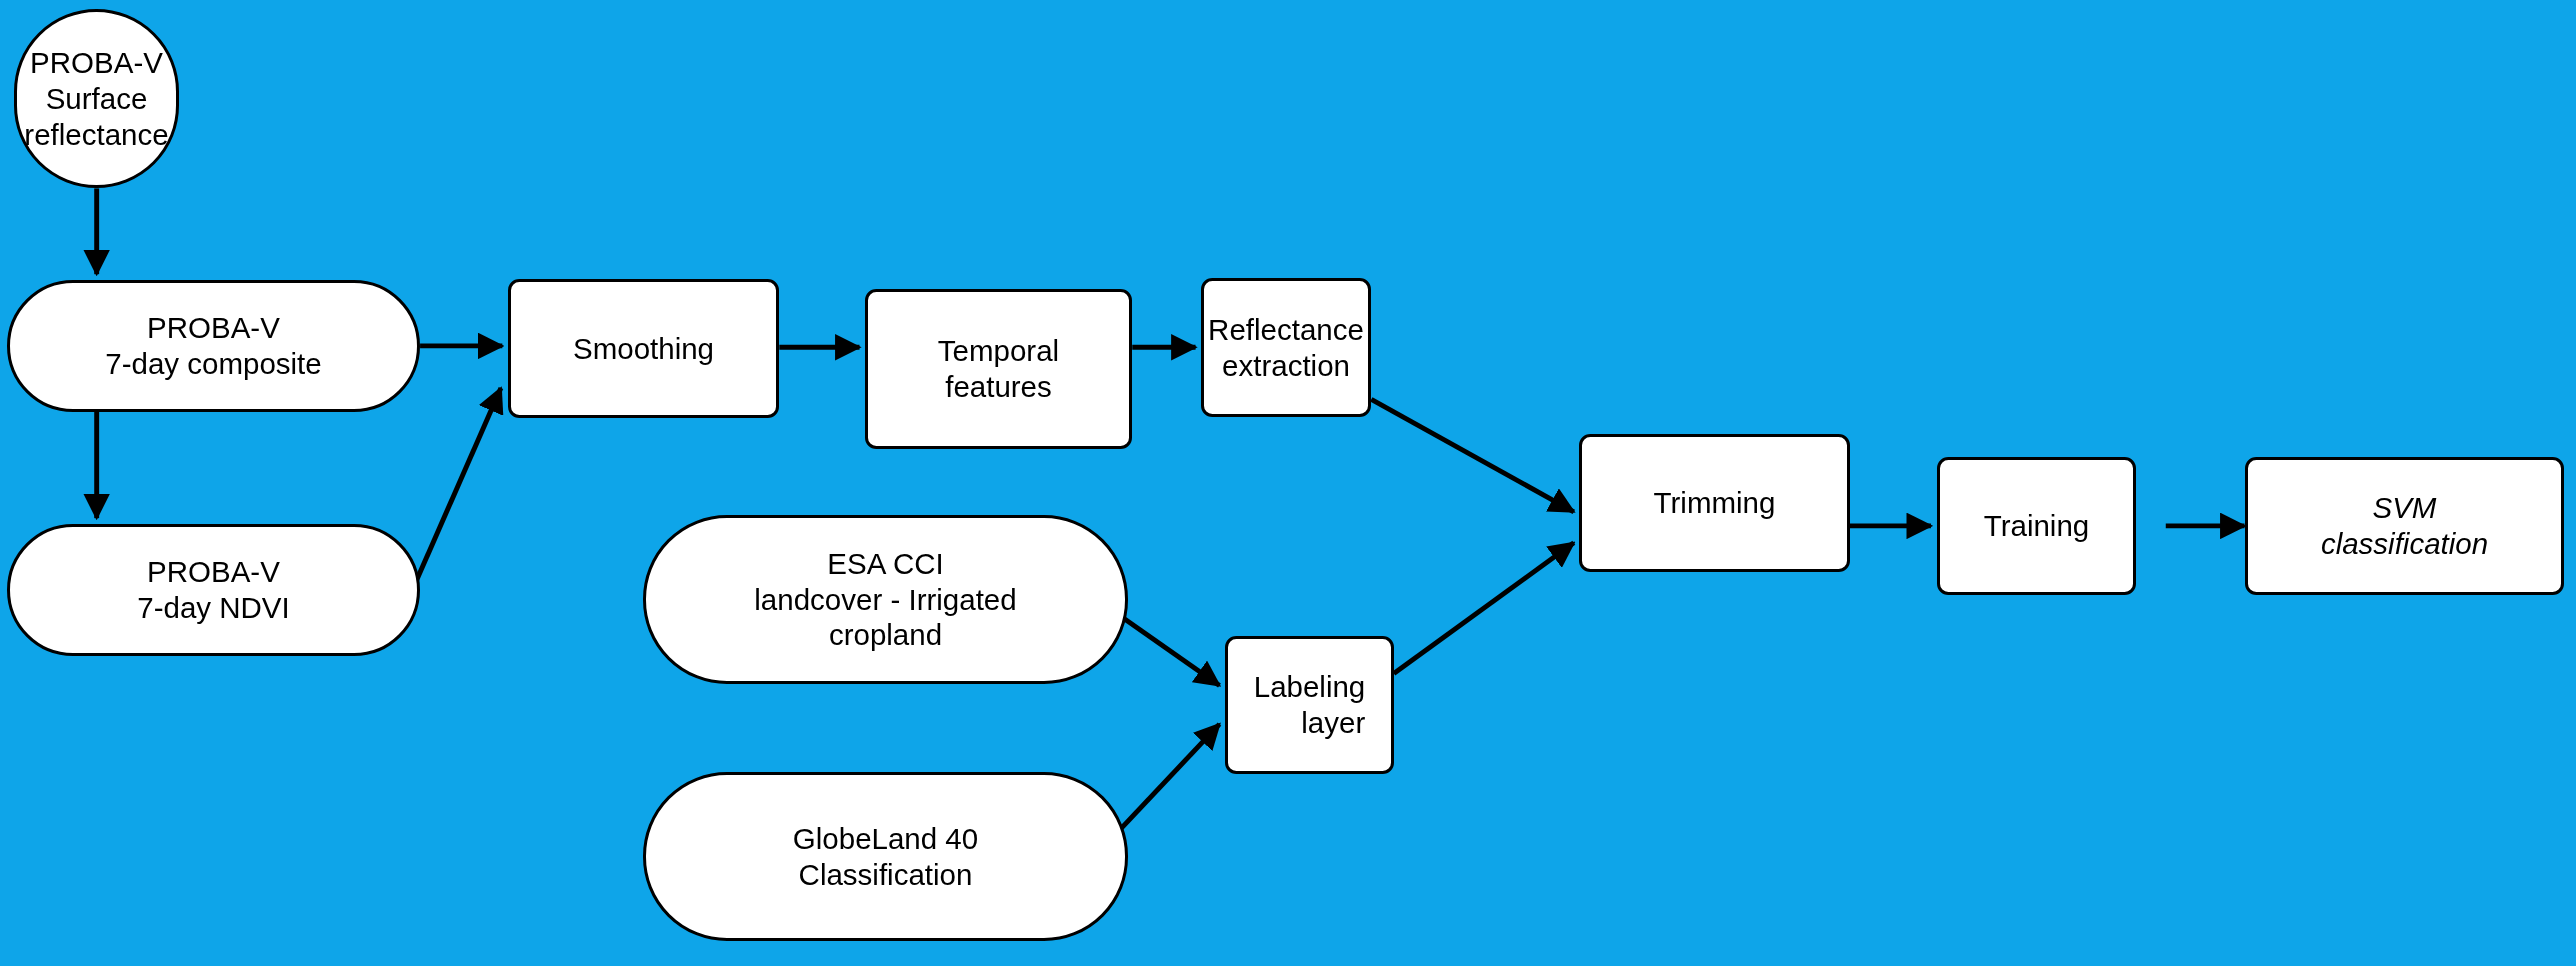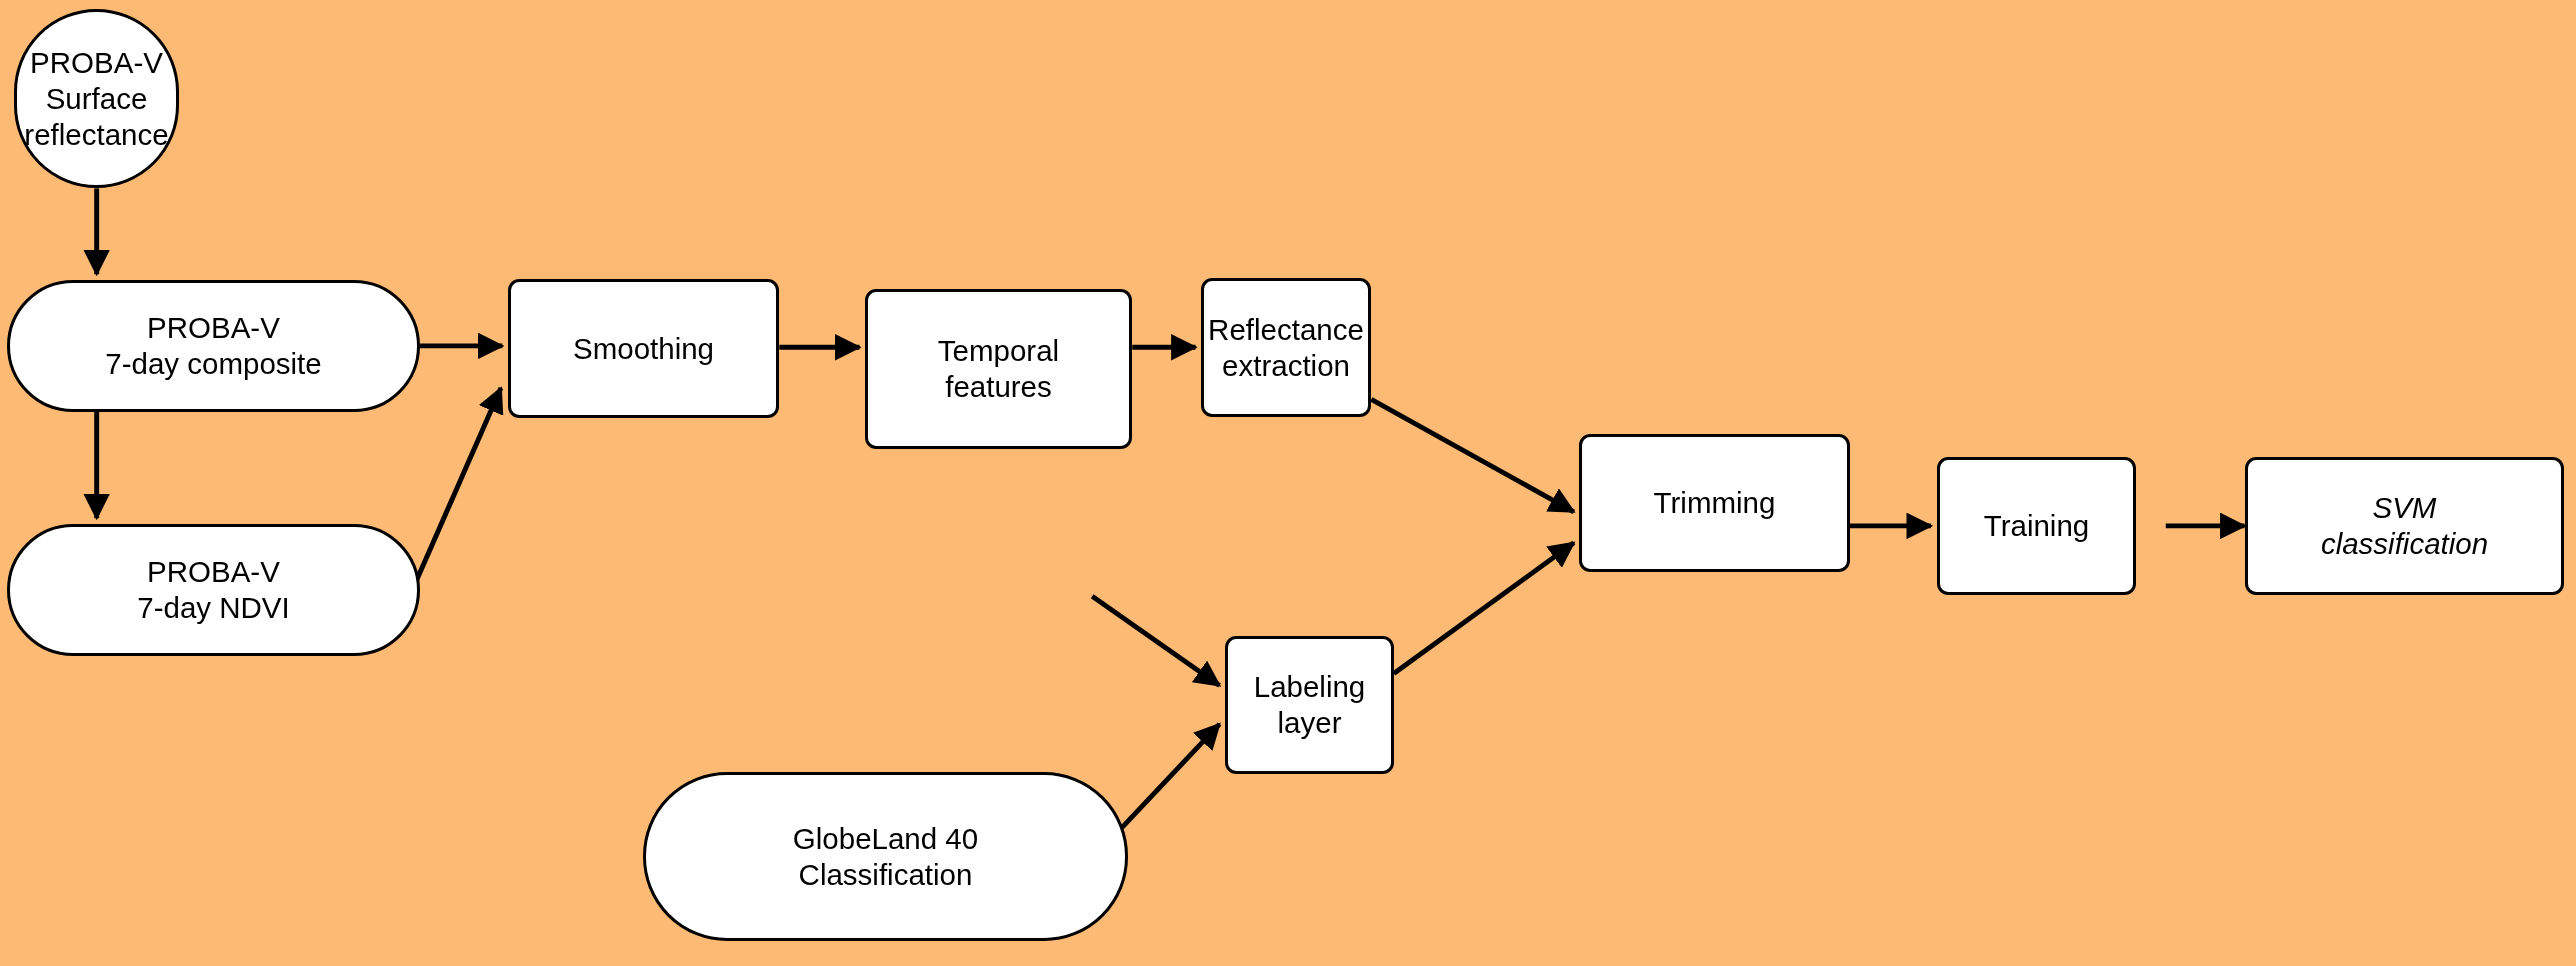--- a/index.html
+++ b/index.html
@@ -9,21 +9,21 @@
     background: #ffffff;
   }
   body {
     font-family: "Liberation Sans", sans-serif;
     color: #000000;
   }
   #canvas {
     position: relative;
     width: 2576px;
     height: 966px;
-    background: #fdba74;
+    background: #0ea5e9;
     overflow: hidden;
   }
   #edges {
     position: absolute;
     left: 0;
     top: 0;
     width: 2576px;
     height: 966px;
     pointer-events: none;
   }
@@ -101,41 +101,46 @@
   <div class="node data fs-42" style="left:7px; top:280px; width:413px; height:132px; border-radius:66px;">
     <span class="node-label">PROBA-V
 7-day composite</span>
   </div>
 
   <div class="node data fs-42" style="left:7px; top:524px; width:413px; height:132px; border-radius:66px;">
     <span class="node-label">PROBA-V
 7-day NDVI</span>
   </div>
 
+  <div class="node data fs-42" style="left:643px; top:515px; width:485px; height:169px; border-radius:84px;">
+    <span class="node-label">ESA CCI
+landcover - Irrigated
+cropland</span>
+  </div>
 
   <div class="node data fs-42" style="left:643px; top:772px; width:485px; height:169px; border-radius:84px;">
     <span class="node-label">GlobeLand 40
 Classification</span>
   </div>
 
   <div class="node process fs-42" style="left:508px; top:279px; width:271px; height:139px;">
     <span class="node-label">Smoothing</span>
   </div>
 
   <div class="node process fs-42" style="left:865px; top:289px; width:267px; height:160px;">
     <span class="node-label">Temporal
 features</span>
   </div>
 
   <div class="node process fs-42" style="left:1201px; top:278px; width:170px; height:139px;">
     <span class="node-label">Reflectance
 extraction</span>
   </div>
 
-  <div class="node process fs-42" style="left:1225px; top:636px; width:169px; height:138px;">
+  <div class="node process fs-42" style="left:1225px; top:636px; width:169px; height:138px;text-align:right;">
     <span class="node-label">Labeling
 layer</span>
   </div>
 
   <div class="node process fs-42" style="left:1579px; top:434px; width:271px; height:138px;">
     <span class="node-label">Trimming</span>
   </div>
 
   <div class="node process fs-42" style="left:1937px; top:457px; width:199px; height:138px;">
     <span class="node-label">Training</span>

